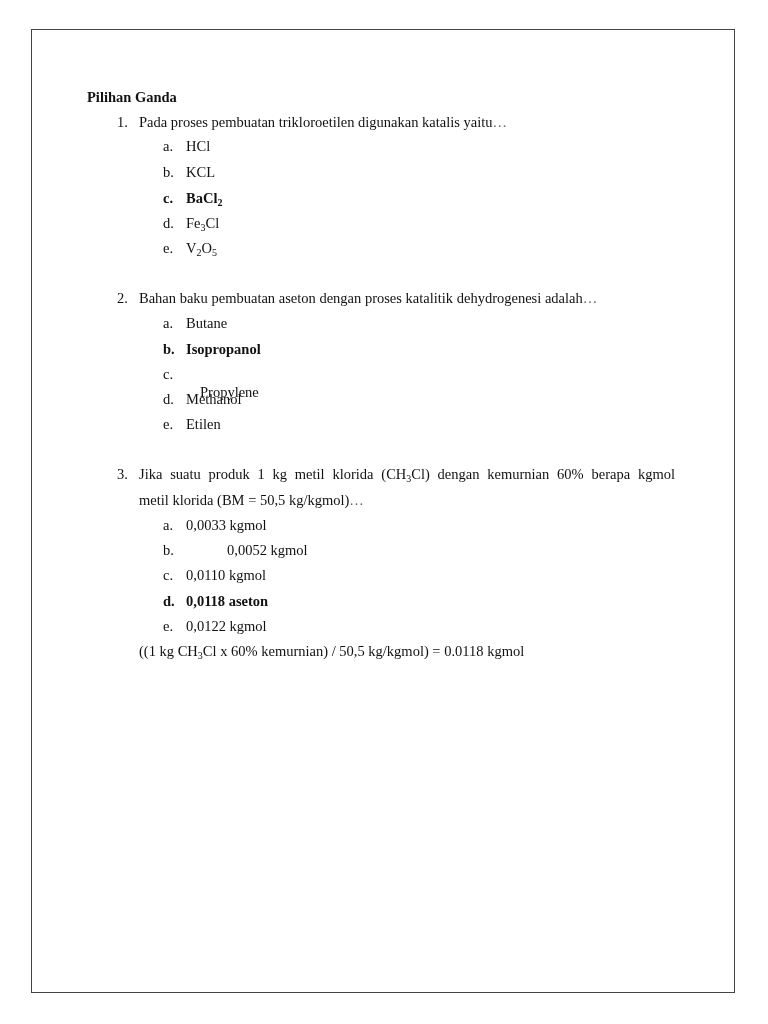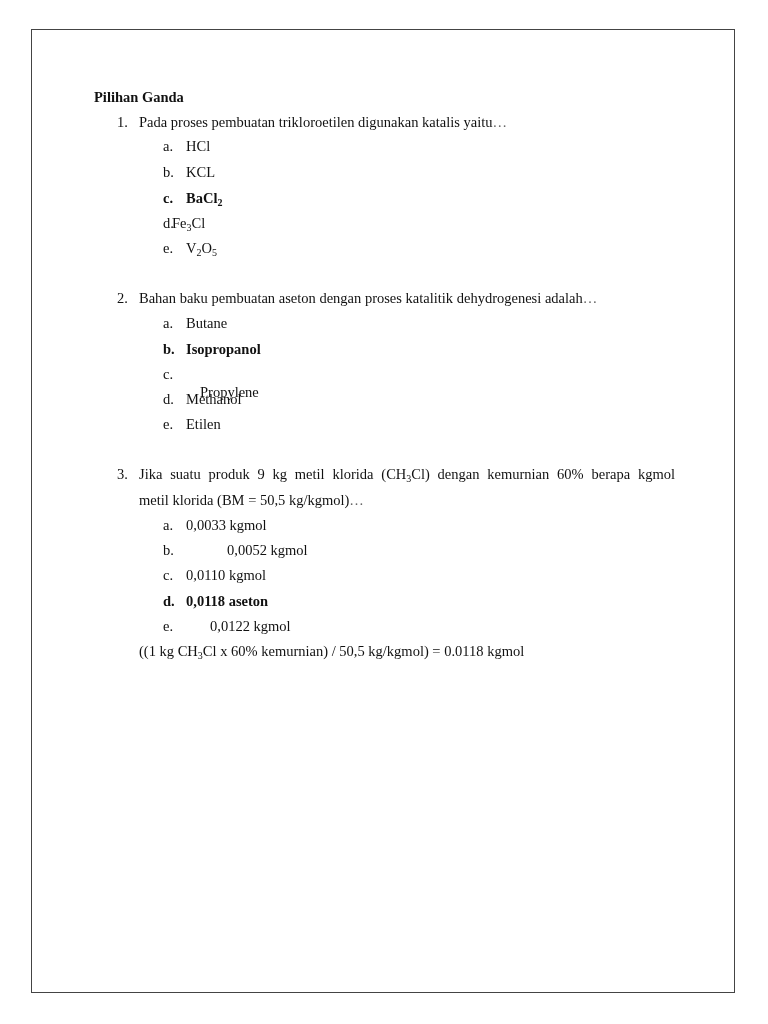--- a/index.html
+++ b/index.html
@@ -11,41 +11,41 @@
   .bold { font-weight:bold; }
   sub { font-size:10px; vertical-align:-3px; line-height:0; }
   .ell { color:#666; letter-spacing:1px; }
   .justify { position:absolute; left:139px; width:536px; text-align:justify; text-align-last:justify; font-size:14.5px; line-height:18px; }
 </style>
 </head>
 <body>
 
 <div class="page"></div>
 
-<div class="line bold" style="left:94px; top:88px;text-align:center;">Pilihan Ganda</div>
+<div class="line bold" style="left:87px; top:88px;text-align:center;">Pilihan Ganda</div>
 
 <div>
   <div class="line" style="left:117px; top:113px;">1.</div>
   <div class="line" style="left:139px; top:113px;">
     <span>Pada proses pembuatan trikloroetilen digunakan katalis yaitu</span><span class="ell">…</span>
   </div>
 
   <div class="line" style="left:163px; top:137px;">a.</div>
   <div class="line" style="left:186px; top:137px;">HCl</div>
 
   <div class="line" style="left:163px; top:163px;">b.</div>
   <div class="line" style="left:186px; top:163px;">KCL</div>
 
   <div class="line bold" style="left:163px; top:189px;">c.</div>
   <div class="line bold" style="left:186px; top:189px;">
     <span>BaCl</span><sub>2</sub>
   </div>
 
   <div class="line" style="left:163px; top:214px;">d.</div>
-  <div class="line" style="left:172px; top:214px;">
+  <div class="line" style="left:186px; top:214px;">
     <span>Fe</span><sub>3</sub><span>Cl</span>
   </div>
 
   <div class="line" style="left:163px; top:239px;">e.</div>
   <div class="line" style="left:186px; top:239px;">
     <span>V</span><sub>2</sub><span>O</span><sub>5</sub>
   </div>
 </div>
 
 <div>
@@ -66,37 +66,37 @@
   <div class="line" style="left:163px; top:390px;">d.</div>
   <div class="line" style="left:186px; top:390px;">Methanol</div>
 
   <div class="line" style="left:163px; top:415px;">e.</div>
   <div class="line" style="left:186px; top:415px;">Etilen</div>
 </div>
 
 <div>
   <div class="line" style="left:117px; top:465px;">3.</div>
   <div class="justify" style="top:465px;">
-    <span>Jika suatu produk 9 kg metil klorida (CH</span><sub>3</sub><span>Cl) dengan kemurnian 60% berapa kgmol</span>
+    <span>Jika suatu produk 1 kg metil klorida (CH</span><sub>3</sub><span>Cl) dengan kemurnian 60% berapa kgmol</span>
   </div>
   <div class="line" style="left:139px; top:491px;text-align:center;">
     <span>metil klorida (BM = 50,5 kg/kgmol)</span><span class="ell">…</span>
   </div>
 
   <div class="line" style="left:163px; top:516px;">a.</div>
   <div class="line" style="left:186px; top:516px;">0,0033 kgmol</div>
 
   <div class="line" style="left:163px; top:541px;">b.</div>
   <div class="line" style="left:186px; top:541px;margin-left:41px;">0,0052 kgmol</div>
 
   <div class="line" style="left:163px; top:566px;">c.</div>
   <div class="line" style="left:186px; top:566px;">0,0110 kgmol</div>
 
   <div class="line bold" style="left:163px; top:592px;">d.</div>
   <div class="line bold" style="left:186px; top:592px;">0,0118 aseton</div>
 
   <div class="line" style="left:163px; top:617px;">e.</div>
-  <div class="line" style="left:186px; top:617px;margin-left:24px;">0,0122 kgmol</div>
+  <div class="line" style="left:186px; top:617px;">0,0122 kgmol</div>
 
   <div class="line" style="left:139px; top:642px;">
     <span>((1 kg CH</span><sub>3</sub><span>Cl x 60% kemurnian) / 50,5 kg/kgmol) = 0.0118 kgmol</span>
   </div>
 </div>
 
 </body></html>

